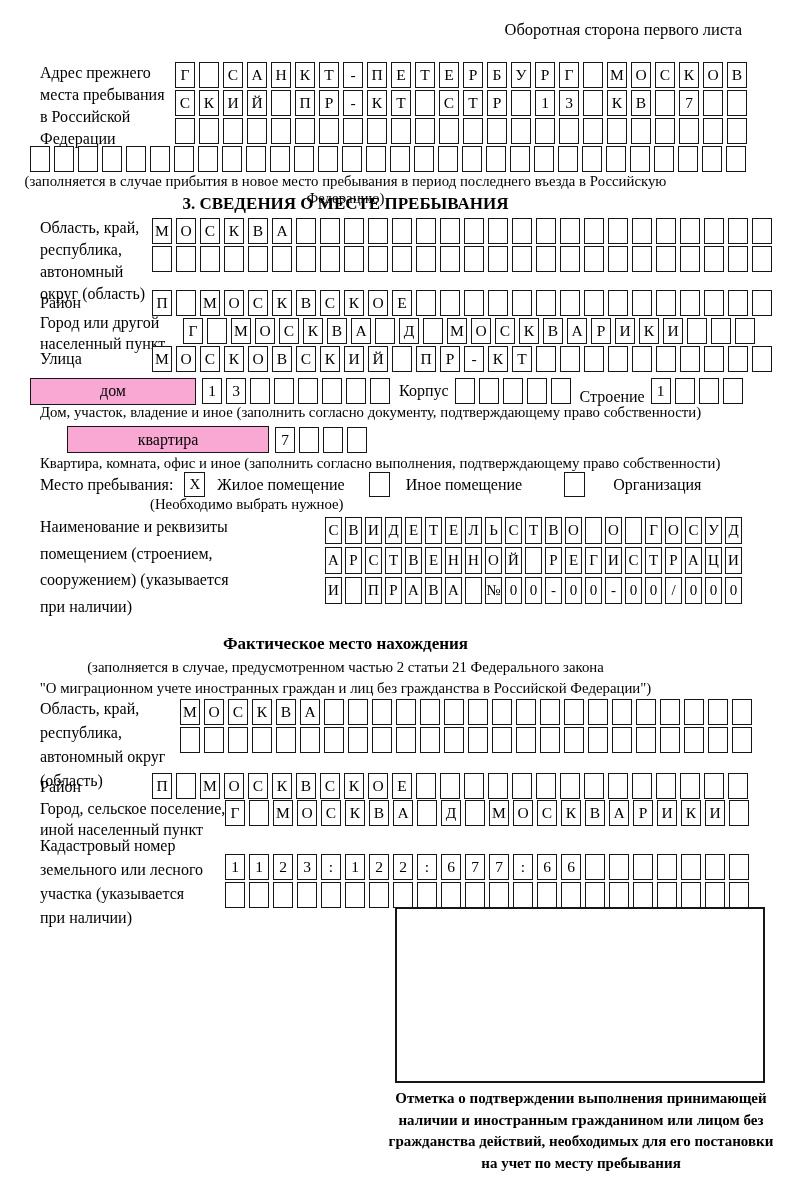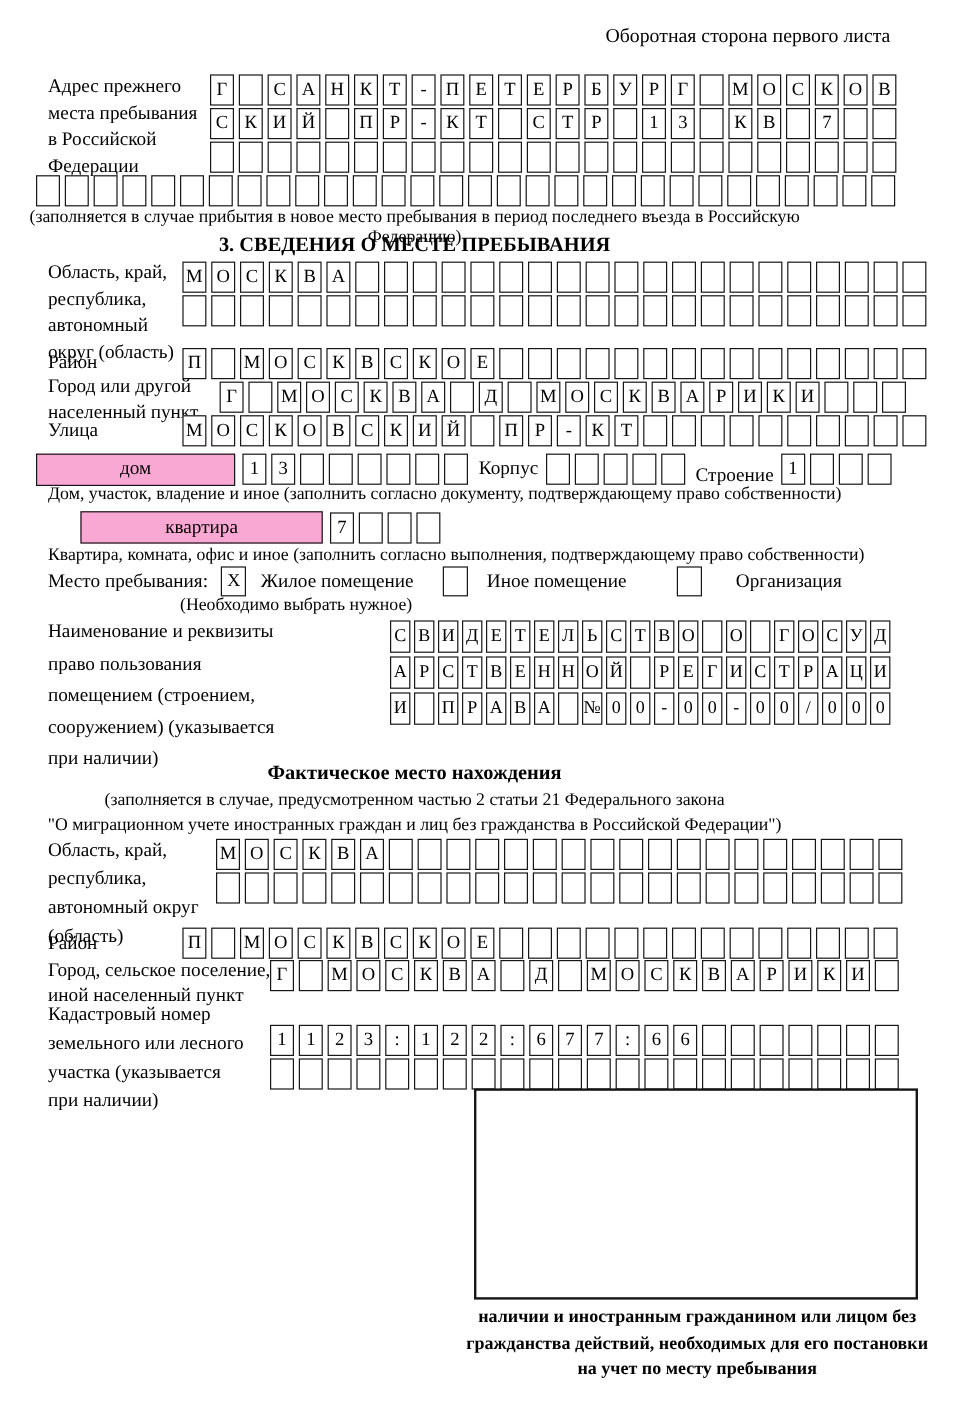--- a/index.html
+++ b/index.html
@@ -354,21 +354,20 @@
     <span class="label" style="margin-left:12px;">Жилое помещение</span>
     <span class="checkbox" style="margin-left:24px;"></span>
     <span class="label" style="margin-left:16px;">Иное помещение</span>
     <span class="checkbox" style="margin-left:42px;"></span>
     <span class="label" style="margin-left:28px;">Организация</span>
   </div>
   <div class="abs caption" style="left:150px;top:496px;">(Необходимо выбрать нужное)</div>
 
   <div class="abs label" style="left:40px;top:514px;line-height:26.5px;">
     <div>Наименование и реквизиты</div>
-    <div>право пользования</div>
     <div>помещением (строением,</div>
     <div>сооружением) (указывается</div>
     <div>при наличии)</div>
   </div>
   <div class="abs cells sm" style="left:325px;top:517px;">
       <span class="cell">С</span>
       <span class="cell">В</span>
       <span class="cell">И</span>
       <span class="cell">Д</span>
       <span class="cell">Е</span>
@@ -608,18 +607,19 @@
       <span class="cell"></span>
       <span class="cell"></span>
       <span class="cell"></span>
       <span class="cell"></span>
       <span class="cell"></span>
     </div>
 
   <div class="abs" style="left:395px;top:907px;width:370px;height:176px;border:2px solid #161616;box-sizing:border-box;"></div>
 
   <div class="abs stampnote" style="left:385px;top:1088px;width:392px;">
+    <div>Отметка о подтверждении выполнения принимающей</div>
     <div>наличии и иностранным гражданином или лицом без</div>
     <div>гражданства действий, необходимых для его постановки</div>
     <div>на учет по месту пребывания</div>
   </div>
 
 </div>
 
 </body></html>

